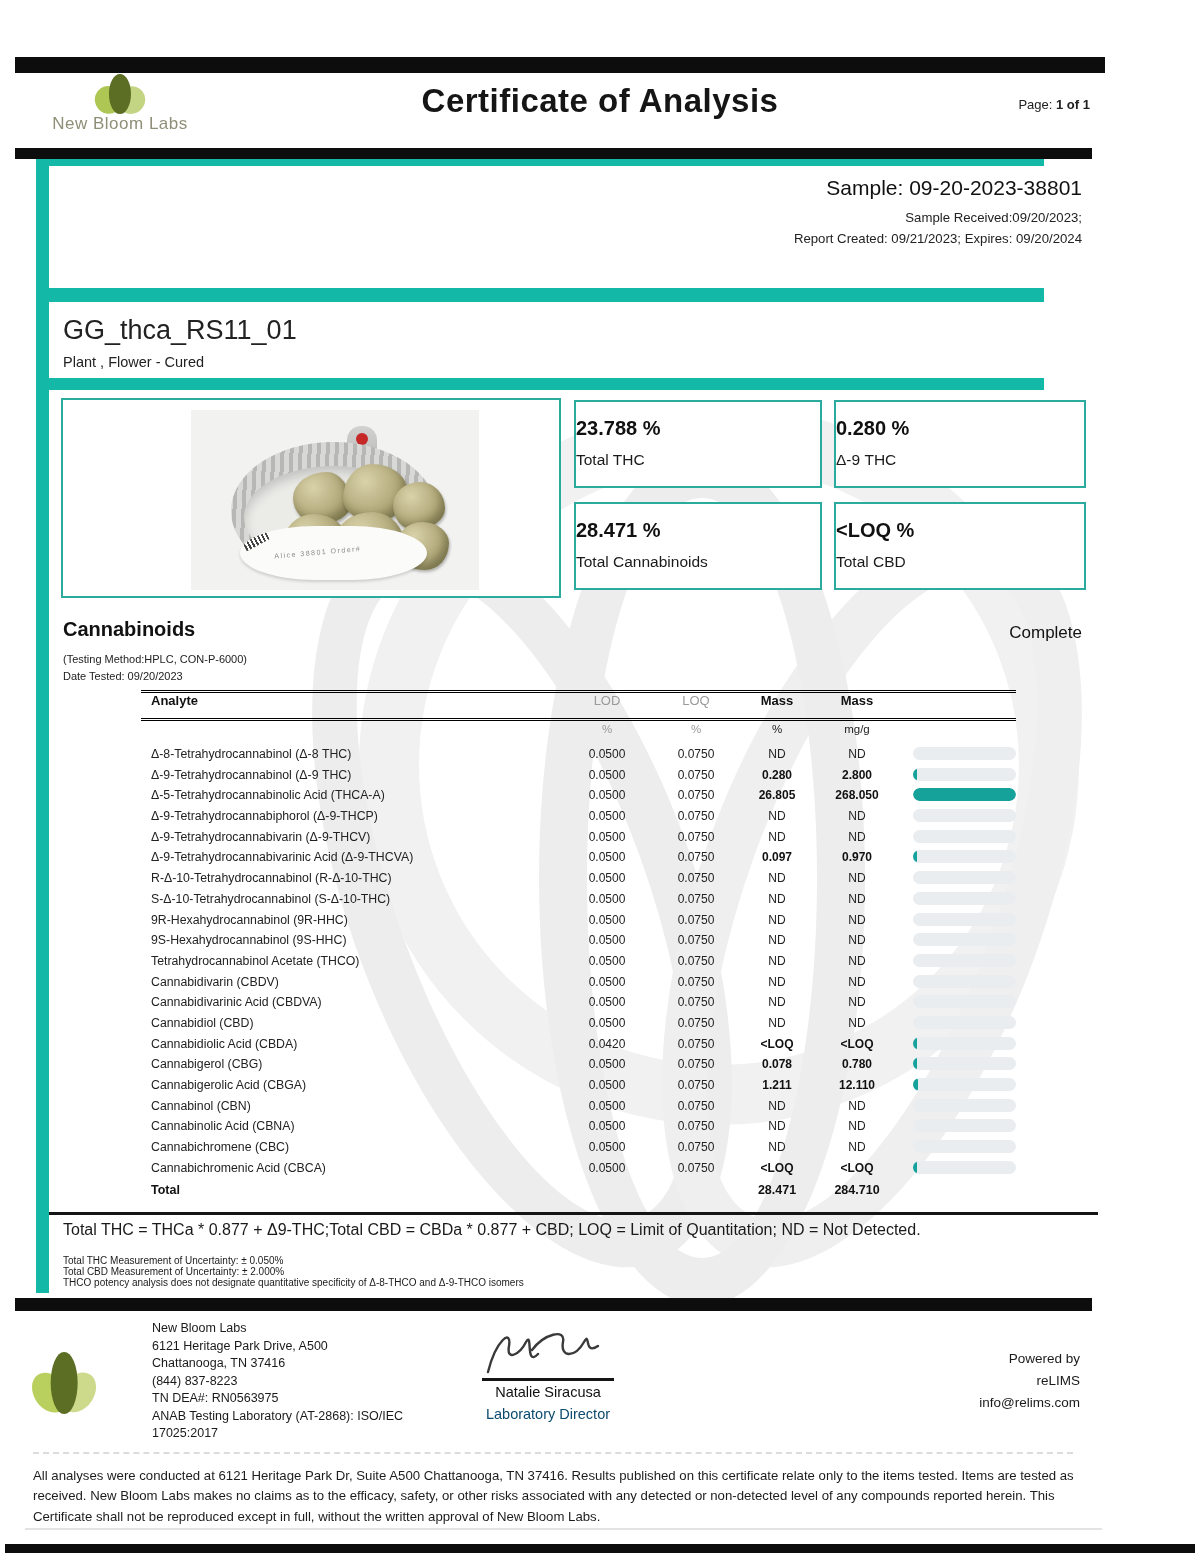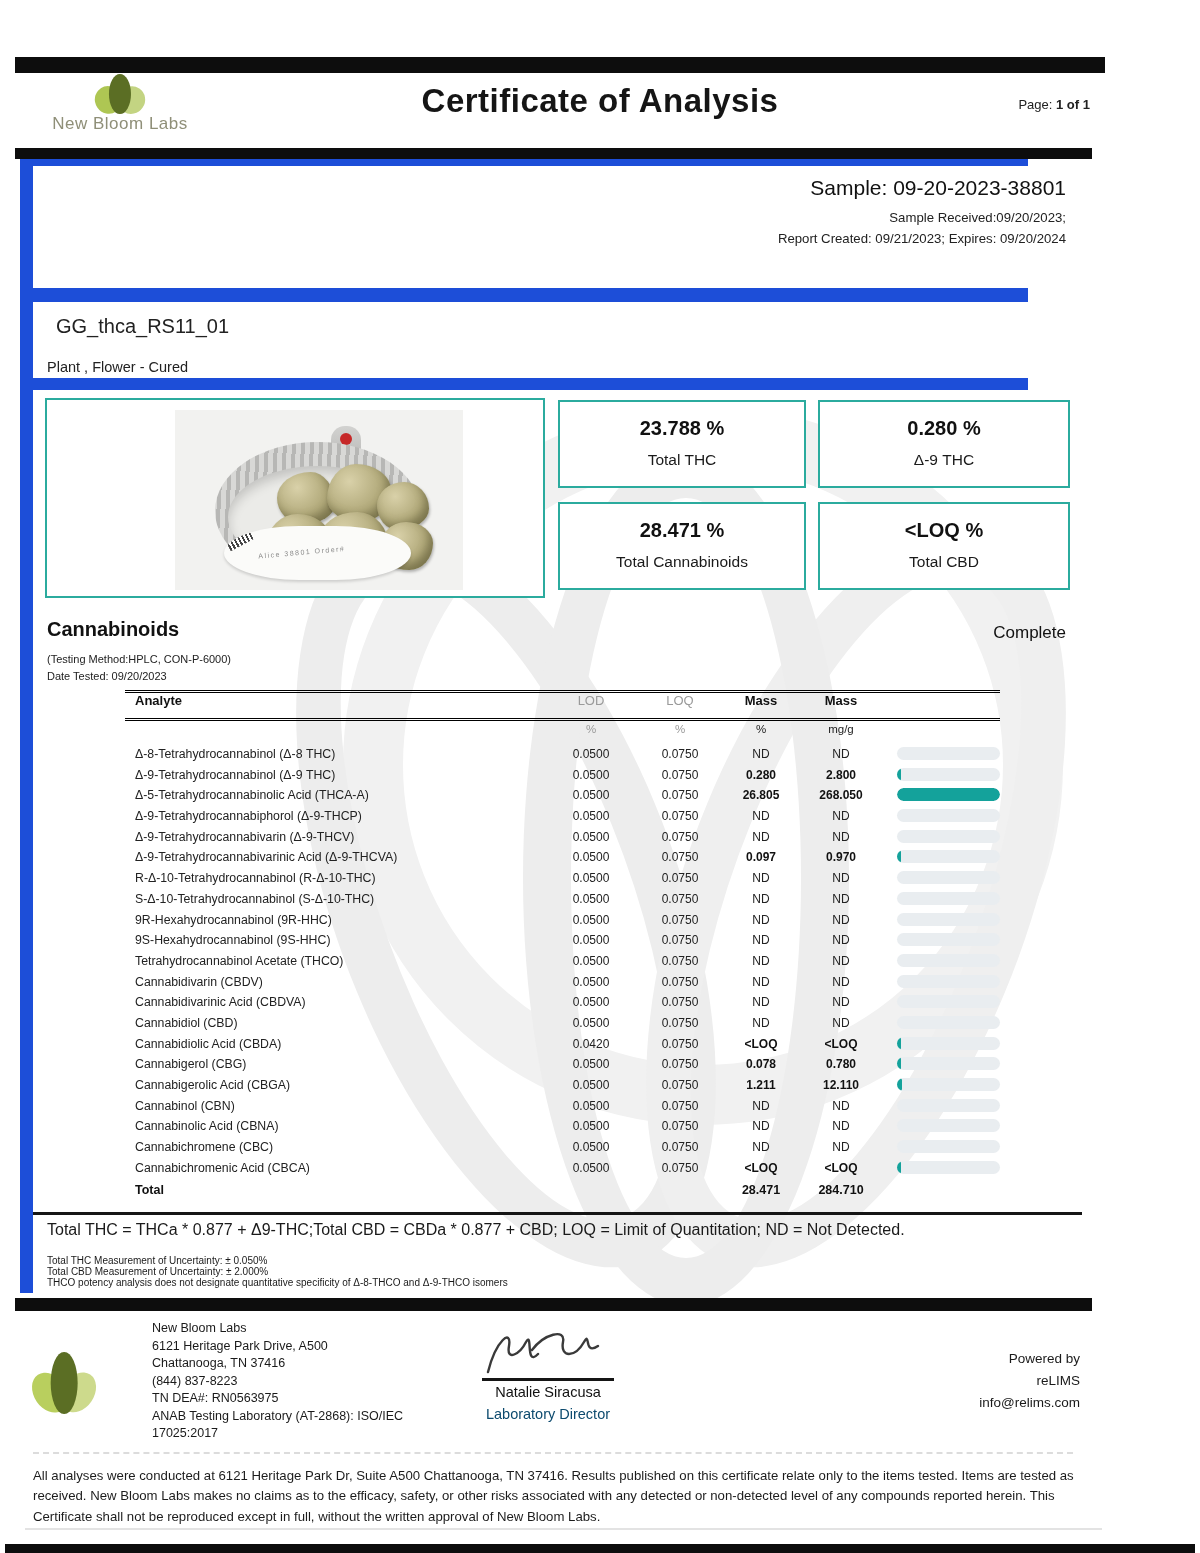--- a/index.html
+++ b/index.html
@@ -20,28 +20,28 @@
   
   .bloom{position:absolute;}
   .bloom .lf,.bloom .rf{position:absolute;bottom:0;width:56%;height:70%;border-radius:50%;}
   .bloom .lf{left:-2%;background:#aec653;transform:rotate(-34deg);}
   .bloom .rf{right:-2%;background:#c3d482;transform:rotate(34deg);}
   .bloom .ct{position:absolute;left:50%;top:0;transform:translateX(-50%);width:46%;height:100%;background:#5b6e24;border-radius:50%;}
   .hdr-bloom{left:96px;top:74px;width:48px;height:40px;}
   .hdr-logo-text{left:25px;top:114px;width:190px;text-align:center;font-size:17px;color:#8f8f78;letter-spacing:.5px;}
 
   
-  .gray-panel{left:20px;top:159px;width:1008px;height:1134px;background:#1d4ed8;}
+  .gray-panel{left:36px;top:159px;width:1008px;height:1134px;background:#14b8a6;}
   .card{position:absolute;background:#fff;}
   .card-info{left:13px;top:7px;width:1049px;height:122px;text-align:right;padding:10px 16px 0 0;box-sizing:border-box;}
   .sample-id{font-size:21px;color:#111;margin-bottom:7px;}
   .sample-sub{font-size:13.2px;line-height:21px;color:#222;}
   .card-name{left:13px;top:143px;width:1049px;height:76px;padding:13px 0 0 14px;box-sizing:border-box;}
-  .sample-name{font-size:20px;color:#222;margin-left:9px;}
-  .sample-type{font-size:14.5px;margin-top:21px;color:#222;}
+  .sample-name{font-size:27px;color:#222;}
+  .sample-type{font-size:14.5px;margin-top:8px;color:#222;}
   .card-main{left:13px;top:231px;width:1049px;height:1056px;overflow:hidden;}
 
   
   .wm{position:absolute;border-radius:50%;z-index:0;}
   .wm-circle{left:310px;top:15px;width:600px;height:600px;border:60px solid #f1f1f1;}
   .wm-left{left:300px;top:120px;width:250px;height:680px;border:48px solid #ededed;transform:rotate(-20deg);}
   .wm-right{left:650px;top:120px;width:250px;height:680px;border:48px solid #efefef;transform:rotate(20deg);}
   .wm-center{left:490px;top:60px;width:230px;height:760px;border:48px solid #ededed;}
   .zc{position:absolute;z-index:1;}
 
@@ -65,21 +65,21 @@
   .tab-dot{position:absolute;left:9px;top:7px;width:12px;height:12px;border-radius:50%;background:#c62828;}
   .bud{position:absolute;background:radial-gradient(circle at 35% 30%,#d9d1a9,#b2aa7b 55%,#938c61 88%);
     box-shadow:inset -4px -6px 8px rgba(85,80,45,.45),1px 2px 3px rgba(0,0,0,.28);}
   .bud1{left:62px;top:30px;width:58px;height:52px;border-radius:58% 42% 55% 45%/50% 62% 38% 50%;}
   .bud2{left:112px;top:22px;width:64px;height:58px;border-radius:45% 55% 48% 52%/60% 45% 55% 40%;}
   .bud3{left:162px;top:40px;width:52px;height:48px;border-radius:52% 48% 60% 40%/48% 55% 45% 52%;}
   .bud4{left:52px;top:72px;width:64px;height:56px;border-radius:48% 52% 42% 58%/55% 48% 52% 45%;}
   .bud5{left:104px;top:70px;width:70px;height:62px;border-radius:55% 45% 52% 48%/45% 58% 42% 55%;}
   .bud6{left:164px;top:80px;width:54px;height:48px;border-radius:50% 50% 44% 56%/58% 44% 56% 42%;}
 
-  .rbox{position:absolute;text-align:center;}
+  .rbox{position:absolute;text-align:left;}
   .rbox .val{font-size:20px;font-weight:700;margin-top:15px;color:#111;}
   .rbox .lbl{font-size:15.5px;margin-top:11px;color:#1a1a1a;}
   .rbox1{left:525px;top:10px;width:248px;height:88px;}
   .rbox2{left:785px;top:10px;width:252px;height:88px;}
   .rbox3{left:525px;top:112px;width:248px;height:88px;}
   .rbox4{left:785px;top:112px;width:252px;height:88px;}
 
   
   .sec-title{left:14px;top:228px;font-size:20px;font-weight:700;color:#111;}
   .sec-status{right:16px;top:233px;font-size:17px;color:#111;}

